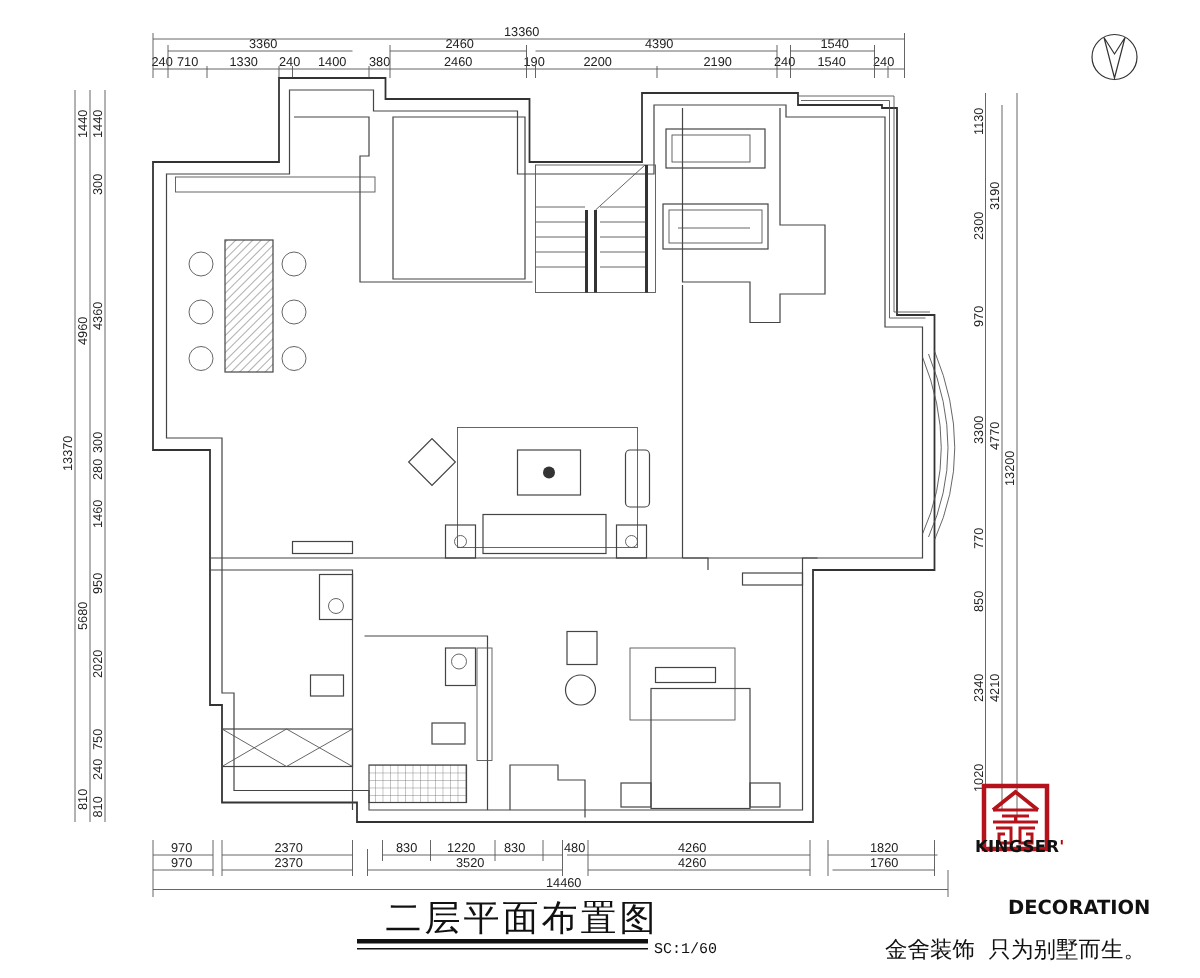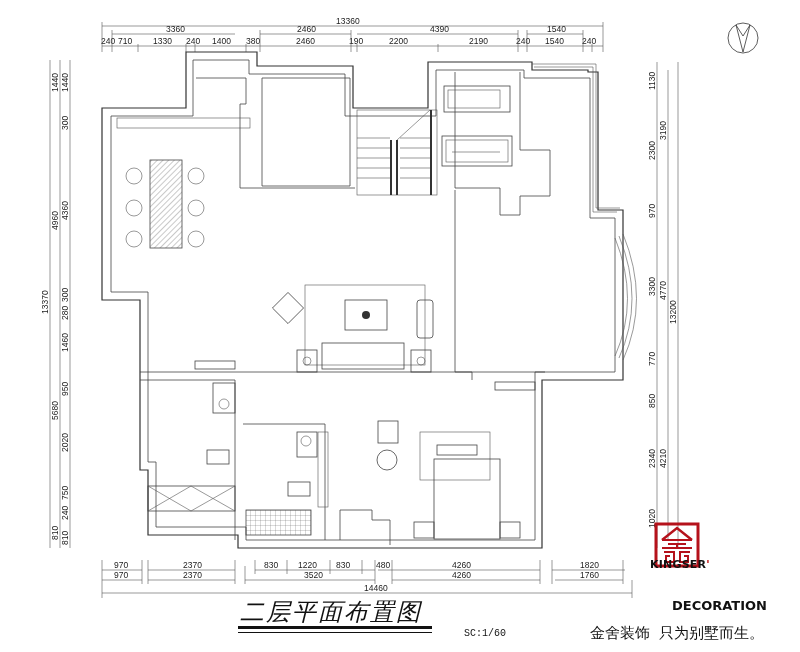--- a/index.html
+++ b/index.html
@@ -3,23 +3,23 @@
 <meta charset="utf-8">
 <style>
   html,body{margin:0;padding:0;background:#fff;}
   body{width:800px;height:652px;position:relative;overflow:hidden;font-family:"Liberation Sans",sans-serif;}
   #plan{position:absolute;left:0;top:0;width:800px;height:652px;}
   .dim{font-family:"Liberation Sans",sans-serif;font-size:8.5px;fill:#222;}
   .dimv{font-family:"Liberation Sans",sans-serif;font-size:8.5px;fill:#222;}
   .w{fill:none;stroke:#333;stroke-width:1.2;}
   .t{fill:none;stroke:#444;stroke-width:0.8;}
   .l{fill:none;stroke:#555;stroke-width:0.6;}
-  .title-block{position:absolute;left:240px;top:596px;font-style:italic;}
+  .title-block{position:absolute;left:257px;top:596px;}
   .title-text{font-family:"DejaVu Sans",sans-serif;font-size:24px;color:#111;letter-spacing:2px;}
-  .scale-text{position:absolute;left:436px;top:628px;font-family:"Liberation Mono",monospace;font-size:10px;color:#111;margin-left:28px;}
+  .scale-text{position:absolute;left:436px;top:628px;font-family:"Liberation Mono",monospace;font-size:10px;color:#111;}
   .uline1{position:absolute;left:238px;top:626px;width:194px;height:3px;background:#111;}
   .uline2{position:absolute;left:238px;top:632px;width:194px;height:1px;background:#111;}
   .brand-logo{position:absolute;left:654px;top:522px;width:46px;height:46px;}
   .brand-name{position:absolute;left:650px;top:558px;font-family:"DejaVu Sans",sans-serif;font-weight:bold;font-size:11px;color:#111;letter-spacing:0.2px;}
   .brand-name .apos{color:#b00;}
   .brand-sub{position:absolute;left:651px;top:598px;font-family:"DejaVu Sans",sans-serif;font-weight:bold;font-size:13px;color:#111;margin-left:21px;}
   .slogan{position:absolute;left:590px;top:624px;font-family:Liberation Mono, monospace;font-size:15px;color:#111;}
 </style>
 </head>
 <body>

